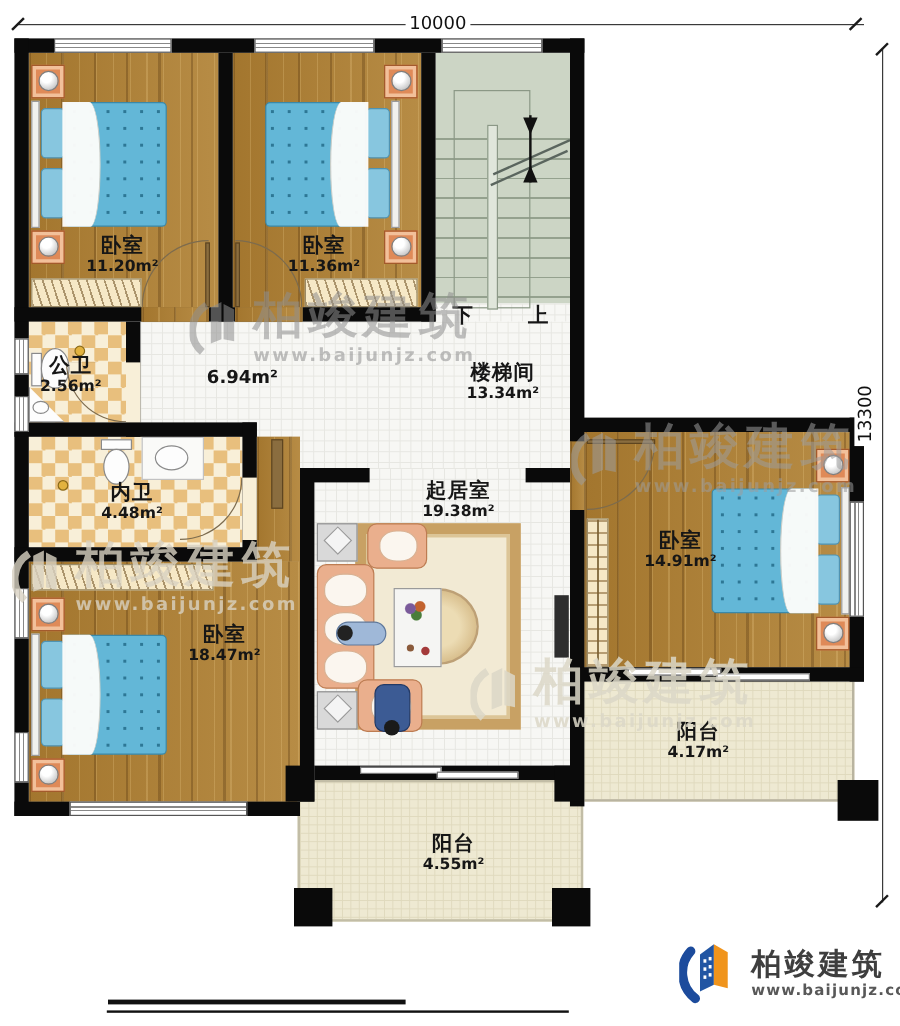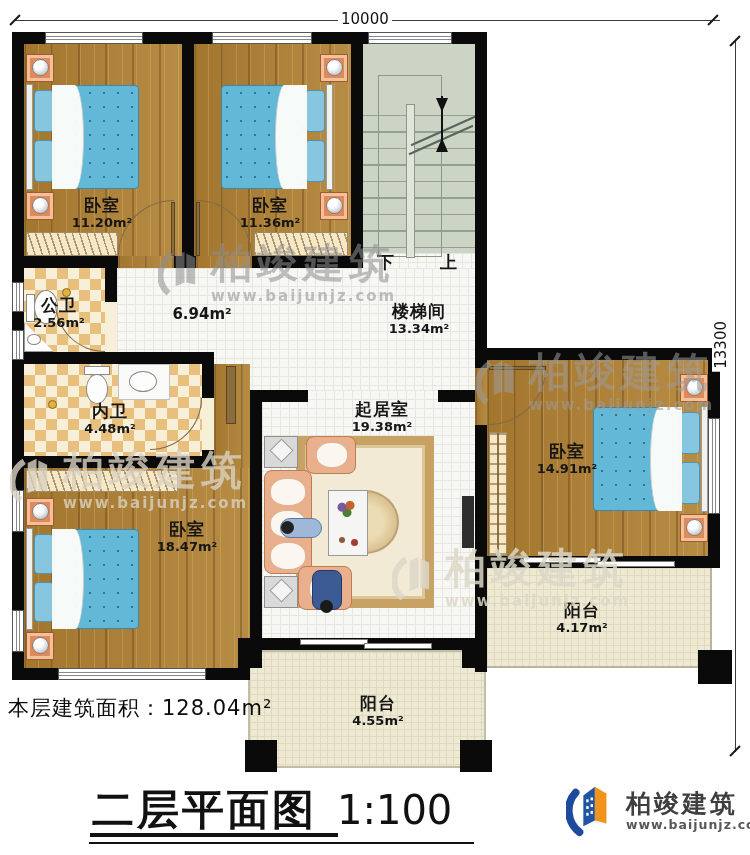--- a/index.html
+++ b/index.html
@@ -355,26 +355,20 @@
 
   <div class="abs dimline" style="left:14px;top:20px;width:706px;height:1px;"></div>
   <div class="abs tick" style="left:8px;top:19px;"></div>
   <div class="abs tick" style="left:706px;top:19px;"></div>
   <div class="abs dimlab" style="left:338px;top:10px;">10000</div>
   <div class="abs dimline" style="left:735px;top:40px;width:1px;height:712px;"></div>
   <div class="abs tick" style="left:728px;top:40px;"></div>
   <div class="abs tick" style="left:728px;top:750px;"></div>
   <div class="abs dimlab" style="left:712px;top:318px;writing-mode:vertical-rl;transform:rotate(180deg);padding:3px 0;">13300</div>
 
-  <div class="abs info" style="left:8px;top:694px;">
-    <span>本层建筑面积：</span><span>128.04m²</span>
-  </div>
-  <div class="abs" style="left:92px;top:782px;white-space:nowrap;">
-    <span class="title-cn">二层平面图</span><span class="title-scale">1:100</span>
-  </div>
   <div class="abs" style="left:90px;top:833px;width:248px;height:4px;background:#111;"></div>
   <div class="abs" style="left:89px;top:842px;width:385px;height:2px;background:#111;"></div>
 
   <div class="abs brand" style="left:566px;top:780px;">
     <span><svg width="52" height="58" viewBox="0 0 54 60">
       <path d="M14 54 C1 44 -1 25 10 13" stroke="#1c4b9c" stroke-width="8" fill="none" stroke-linecap="round"></path>
       <polygon points="18,16 30,7 30,42 18,48" fill="#2155a3"></polygon>
       <polygon points="30,7 42,14 42,45 30,42" fill="#f0941c"></polygon>
       <rect x="21" y="20" width="2.5" height="3" fill="#fff"></rect>
           <rect x="25.5" y="18" width="2.5" height="3" fill="#fff"></rect>

